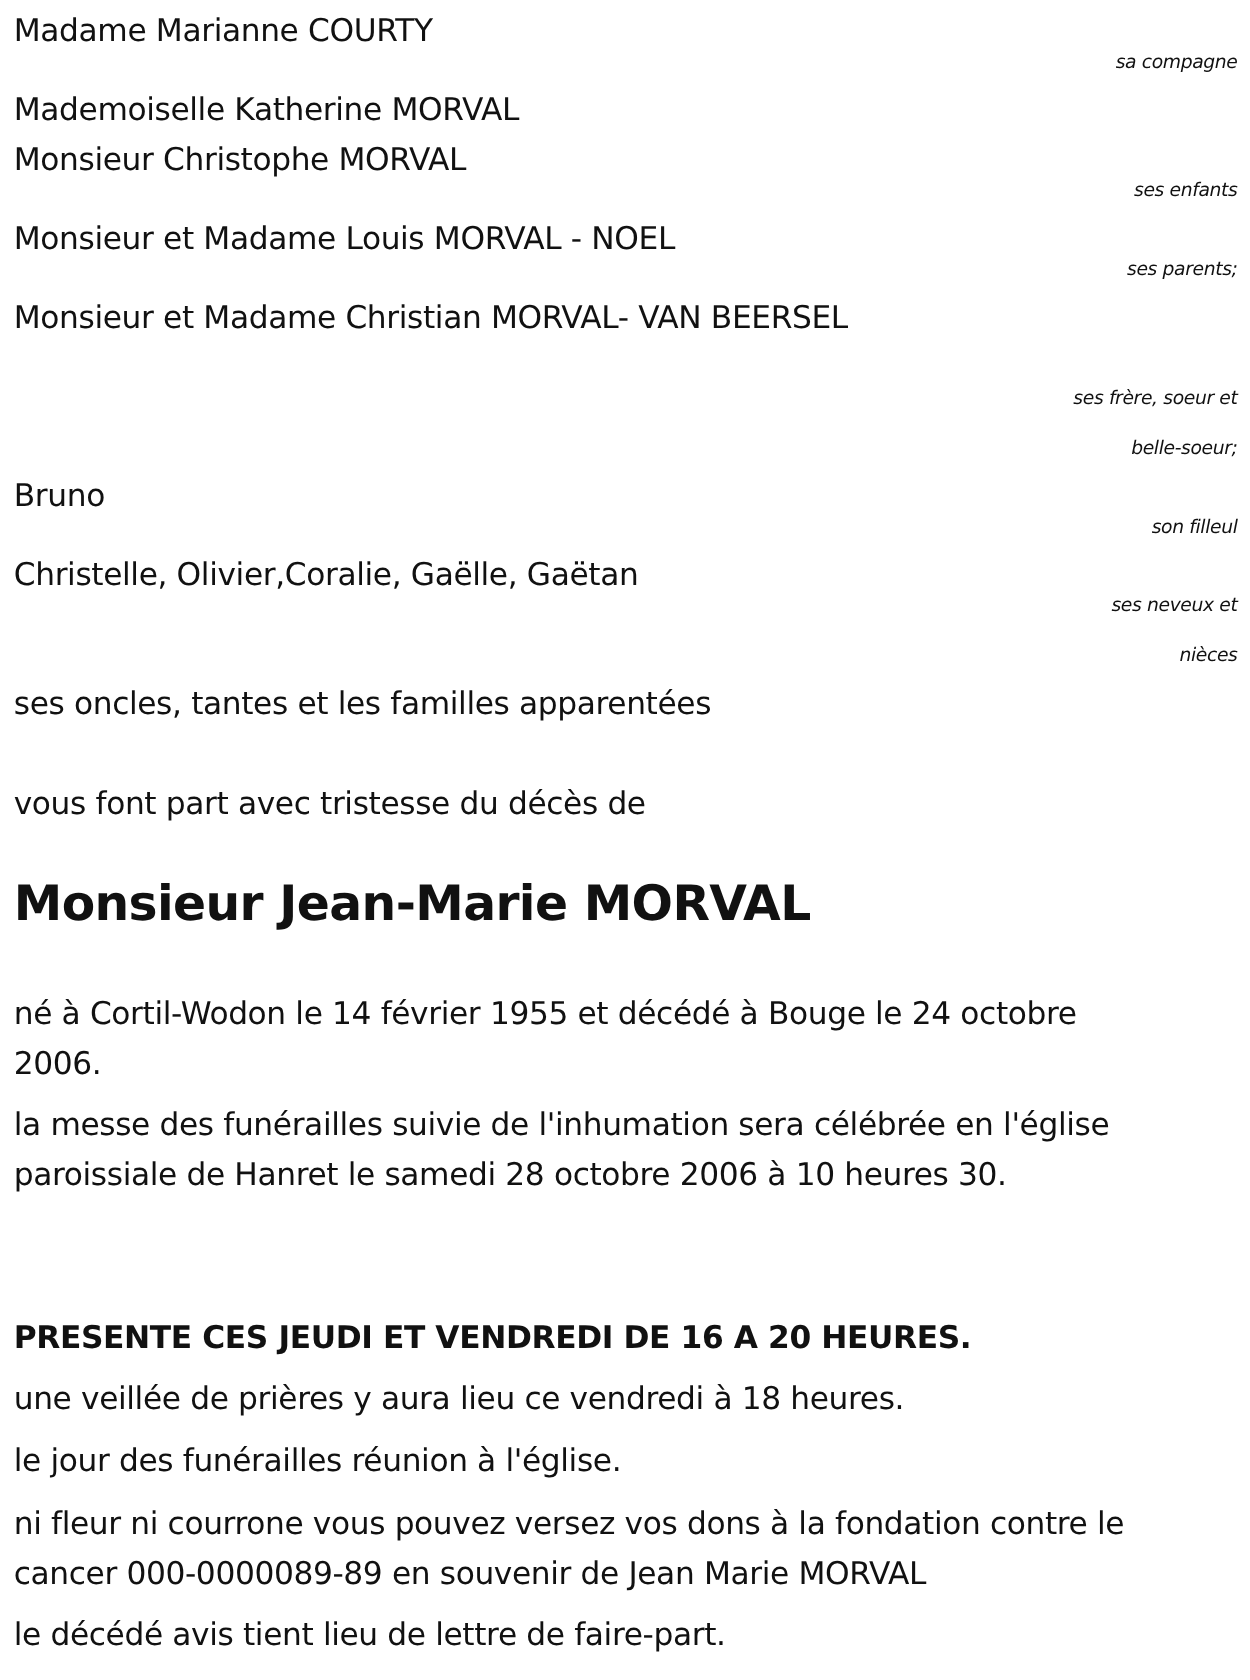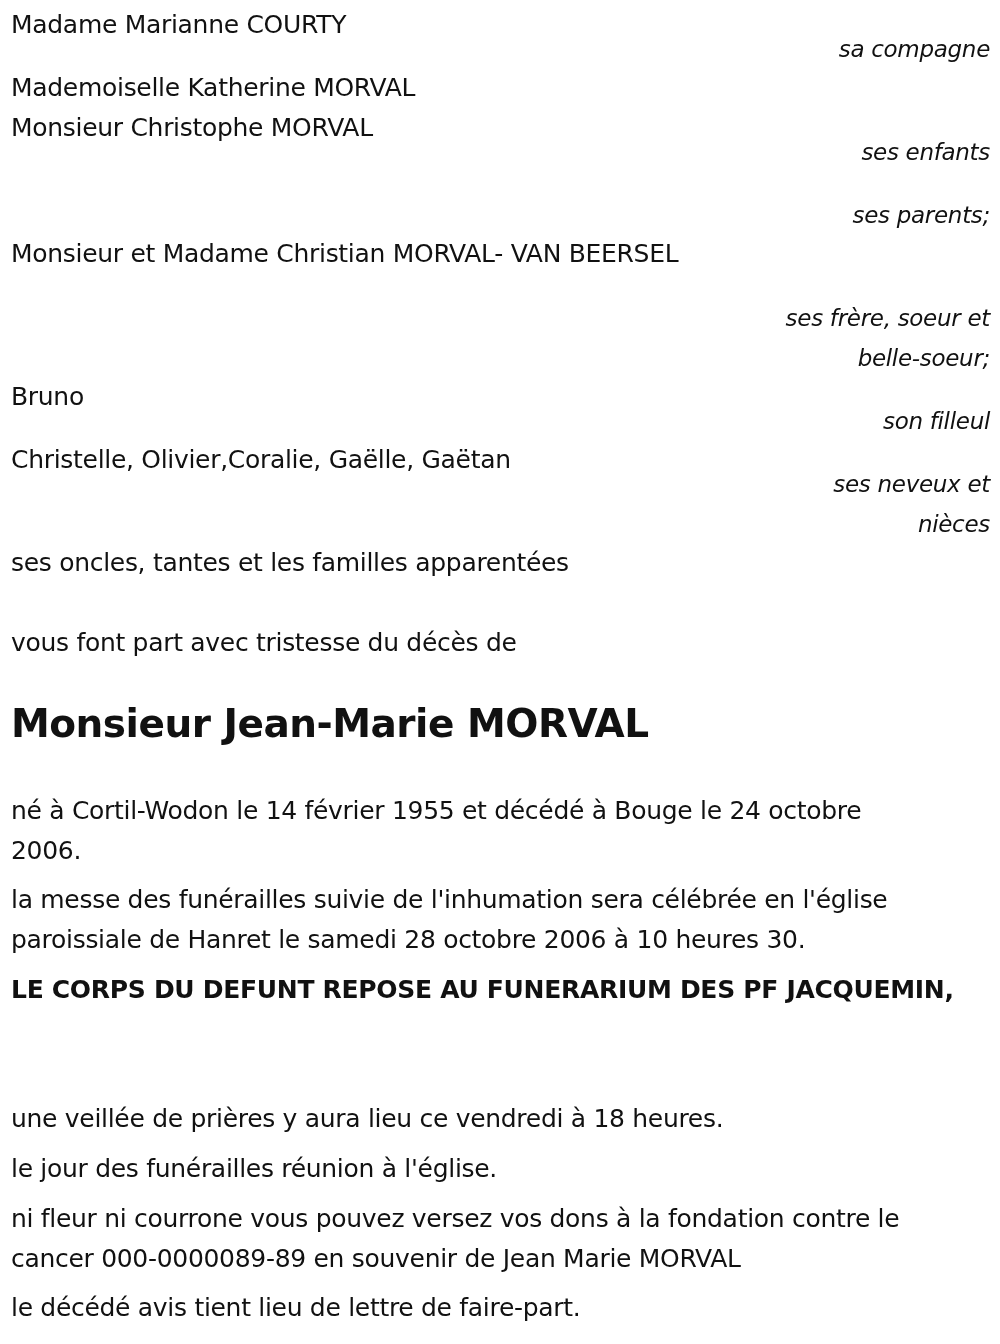--- a/index.html
+++ b/index.html
@@ -6,40 +6,41 @@
     body {
       width: 1000px; height: 1344px; overflow: hidden; position: relative;
       font-family: "DejaVu Sans", sans-serif; color: #111111;
     }
     .doc { position: absolute; left: 0; top: 0; width: 1000px; height: 1344px; }
     .line {
       position: absolute; left: 11px; font-size: 25px; line-height: 30px;
       white-space: nowrap; letter-spacing: -0.3px;
     }
     .rel {
-      position: absolute; right: 10px; font-size: 23px; line-height: 30px;
+      position: absolute; right: 10px; font-size: 15px; line-height: 30px;
       font-style: italic; white-space: nowrap; text-align: right; letter-spacing: -0.3px;
     }
     .title {
       position: absolute; left: 11px; font-size: 39px; line-height: 40px;
       font-weight: bold; white-space: nowrap; letter-spacing: -0.5px;
     }
     .bold { font-weight: bold; }
   </style>
 </head>
 <body>
 
 <div class="doc">
   <div class="line" style="top:10px">Madame Marianne COURTY</div>
   <div class="rel" style="top:34px">sa compagne</div>
 
   <div class="line" style="top:113px">Monsieur Christophe MORVAL</div>
   <div class="line" style="top:73px">Mademoiselle Katherine MORVAL</div>
   <div class="rel" style="top:137px">ses enfants</div>
 
+  <div class="line" style="top:176px">Monsieur et Madame Louis MORVAL - NOEL</div>
   <div class="rel" style="top:200px">ses parents;</div>
 
   <div class="line" style="top:239px">Monsieur et Madame Christian MORVAL- VAN BEERSEL</div>
   <div class="rel" style="top:303px">ses frère, soeur et</div>
   <div class="rel" style="top:343px">belle-soeur;</div>
 
   <div class="line" style="top:382px">Bruno</div>
   <div class="rel" style="top:406px">son filleul</div>
 
   <div class="line" style="top:445px">Christelle, Olivier,Coralie, Gaëlle, Gaëtan</div>
@@ -51,21 +52,21 @@
   <div class="line" style="top:628px">vous font part avec tristesse du décès de</div>
 
   <div class="title" style="top:704px">Monsieur Jean-Marie MORVAL</div>
 
   <div class="line" style="top:796px">né à Cortil-Wodon le 14 février 1955 et décédé à Bouge le 24 octobre</div>
   <div class="line" style="top:836px">2006.</div>
 
   <div class="line" style="top:885px">la messe des funérailles suivie de l'inhumation sera célébrée en l'église</div>
   <div class="line" style="top:925px">paroissiale de Hanret le samedi 28 octobre 2006 à 10 heures 30.</div>
 
-  <div class="line bold" style="top:975px">LE CORPS DU DEFUNT REPOSE AU FUNERARIUM DES PF JACQUEMIN,</div>
+  <div class="line bold" style="top:1055px">PRESENTE CES JEUDI ET VENDREDI DE 16 A 20 HEURES.</div>
 
   <div class="line" style="top:1104px">une veillée de prières y aura lieu ce vendredi à 18 heures.</div>
   <div class="line" style="top:1154px">le jour des funérailles réunion à l'église.</div>
 
   <div class="line" style="top:1204px">ni fleur ni courrone vous pouvez versez vos dons à la fondation contre le</div>
   <div class="line" style="top:1244px">cancer 000-0000089-89 en souvenir de Jean Marie MORVAL</div>
 
   <div class="line" style="top:1293px">le décédé avis tient lieu de lettre de faire-part.</div>
 </div>
 

